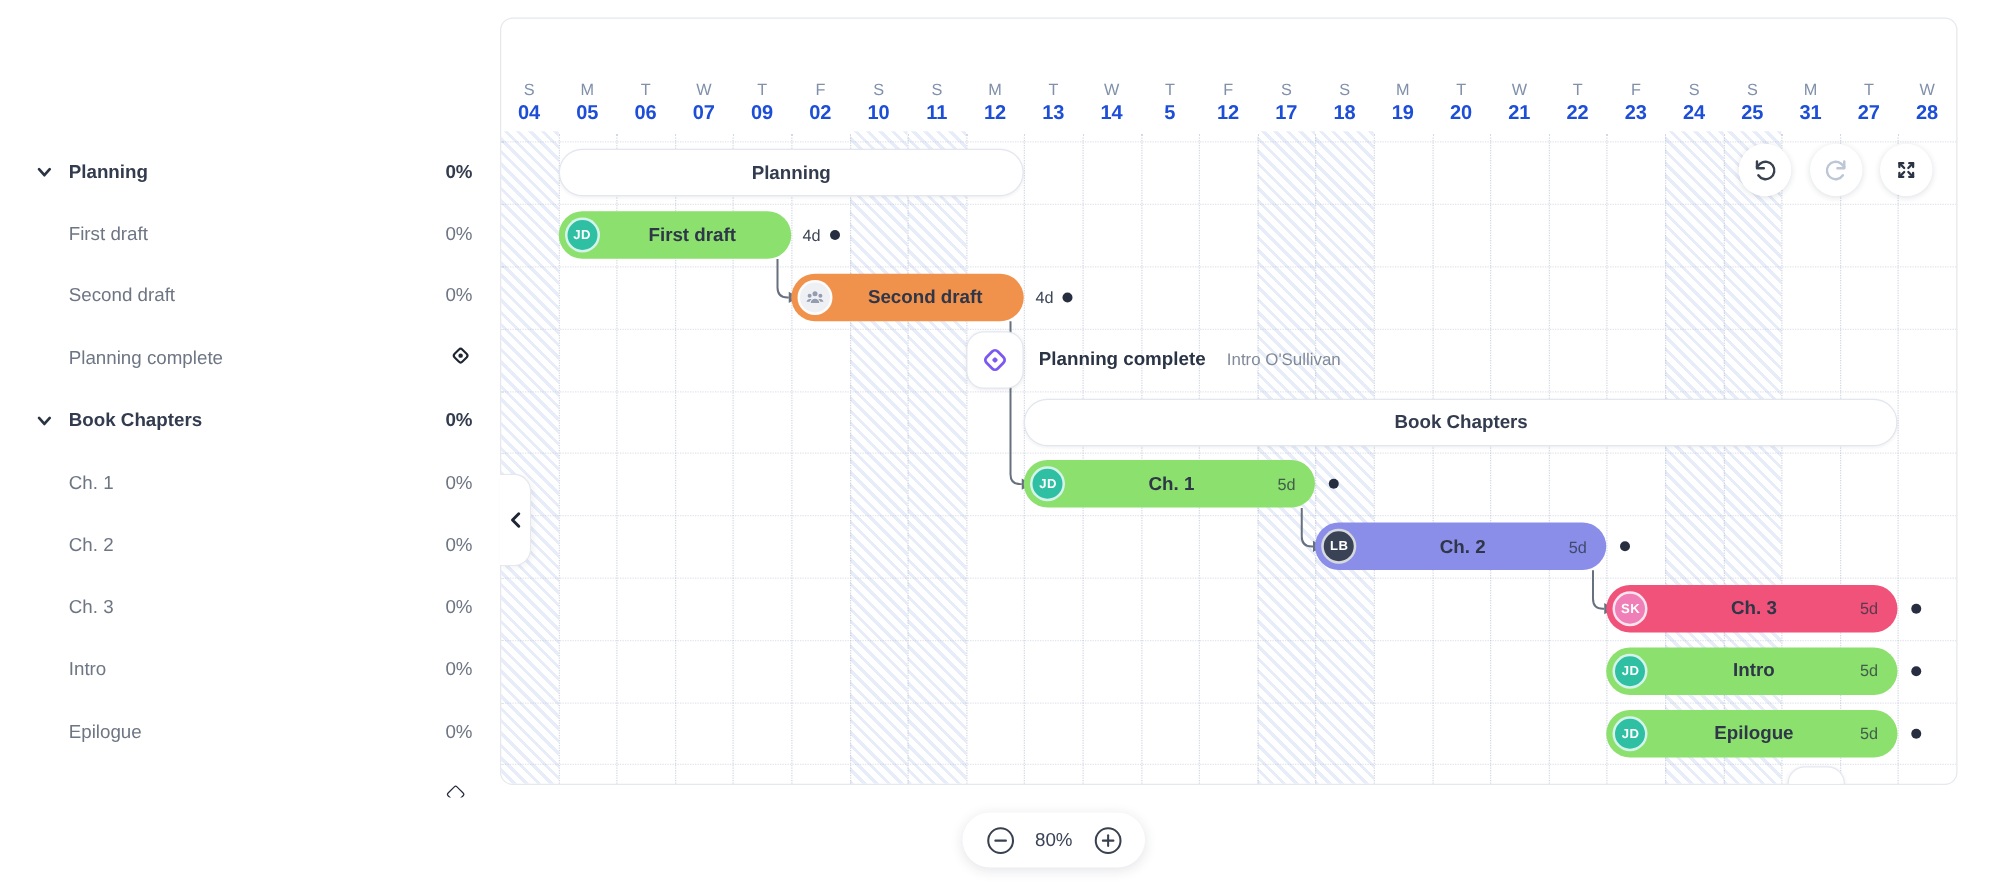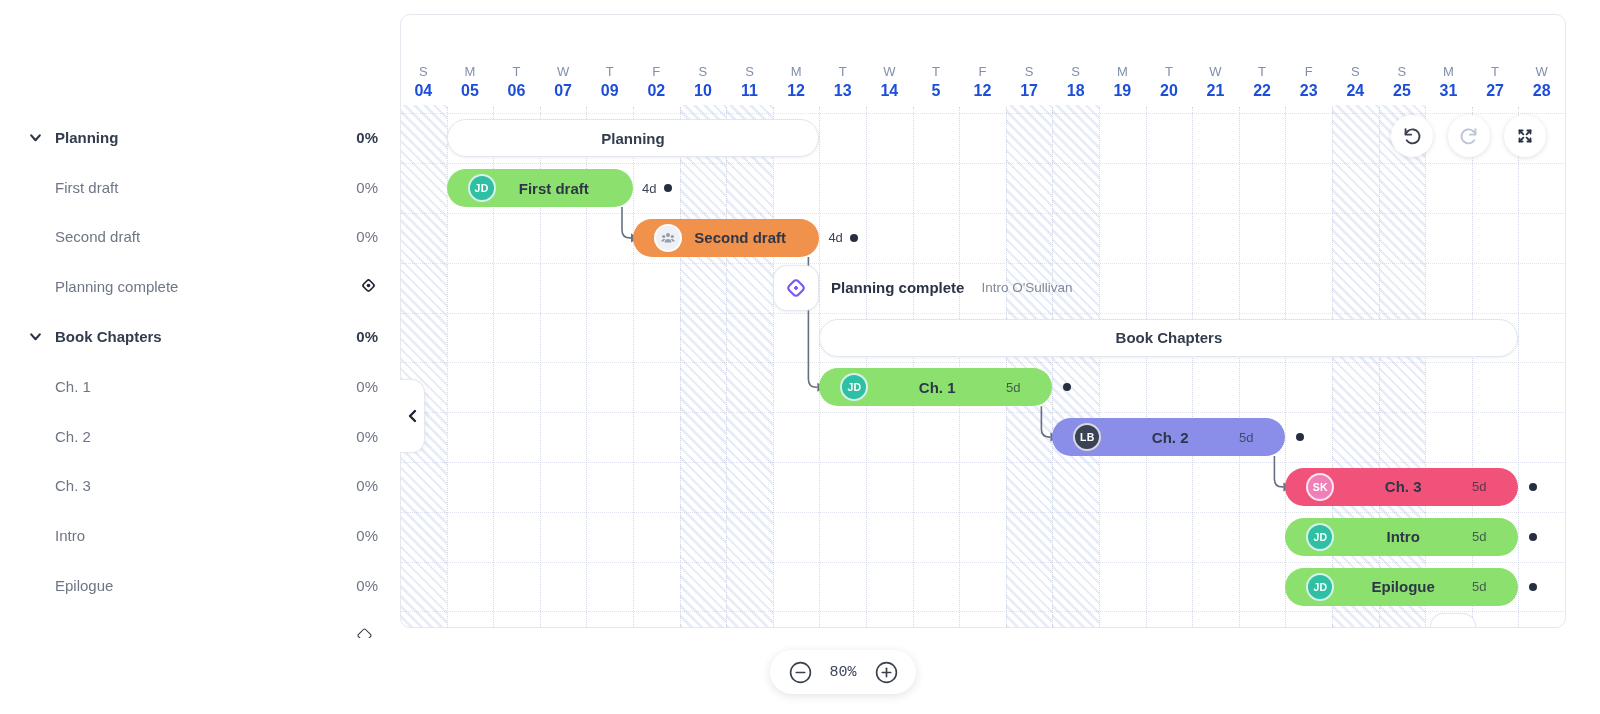--- a/index.html
+++ b/index.html
@@ -22,21 +22,21 @@
   .panel{position:absolute;left:400px;top:14px;width:1166px;height:614px;background:#fff;
          border:1px solid #e5e8ef;border-radius:10px;box-sizing:border-box;overflow:hidden;}
   .day{position:absolute;top:48px;text-align:center;}
   .day .dw{font-size:13px;color:#8090aa;line-height:17px;}
   .day .dn{font-size:16px;font-weight:700;color:#1d4ed8;line-height:21px;}
   .wknd{position:absolute;top:90px;bottom:0;
         background:repeating-linear-gradient(45deg,rgba(211,221,243,.55) 0 2.5px,rgba(255,255,255,0) 2.5px 7px);}
   .vline{position:absolute;top:92px;bottom:0;width:0;border-left:1px dotted rgba(168,178,200,.5);}
   .hline{position:absolute;left:0;right:0;height:0;border-top:1px dotted rgba(168,178,200,.35);}
   .links{position:absolute;left:0;top:0;pointer-events:none;}
-  .bar{position:absolute;height:38px;border-radius:19px;display:flex;align-items:center;padding:0 21px;box-sizing:border-box;cursor:pointer;}
+  .bar{position:absolute;height:38px;border-radius:19px;display:flex;align-items:center;padding:0 5px;box-sizing:border-box;cursor:pointer;}
   .bar .name{flex:1;text-align:center;font-weight:700;font-size:15px;color:#2e3648;white-space:nowrap;overflow:hidden;}
   .bar .dur-in{font-size:13px;color:rgba(40,50,66,.75);margin-right:11px;flex:0 0 auto;}
   .avatar{width:28px;height:28px;border-radius:50%;flex:0 0 auto;display:flex;align-items:center;justify-content:center;
           color:#fff;font-size:10.5px;font-weight:700;letter-spacing:.3px;
           border:2px solid rgba(255,255,255,.8);box-sizing:border-box;}
   .avatar.icon-circle{background:#eef0f4;}
   .bar-summary{position:absolute;height:38px;border-radius:19px;background:#fff;border:1px solid #e2e6ee;
                box-shadow:0 1px 3px rgba(25,35,65,.07);box-sizing:border-box;display:flex;align-items:center;justify-content:center;
                font-weight:700;font-size:15px;color:#333c4e;cursor:pointer;}
   .dur-out{position:absolute;height:38px;display:flex;align-items:center;font-size:13px;color:#3c4557;}
@@ -46,21 +46,21 @@
                  display:flex;align-items:center;justify-content:center;cursor:pointer;}
   .ms-labels{position:absolute;display:flex;align-items:center;gap:17px;height:50px;}
   .ms-name{font-weight:700;font-size:15px;color:#2b3444;white-space:nowrap;}
   .ms-assignee{font-size:13.5px;color:#828a99;white-space:nowrap;}
   .action-btn{position:absolute;width:42px;height:42px;border-radius:50%;background:#fff;
               box-shadow:0 1px 5px rgba(30,40,70,.15);display:flex;align-items:center;justify-content:center;cursor:pointer;border:none;}
   .handle{position:absolute;left:400px;top:379px;width:24px;height:72px;background:#fff;border:1px solid #e5e8ef;border-left:none;
           border-radius:0 14px 14px 0;display:flex;align-items:center;justify-content:center;cursor:pointer;
           box-shadow:2px 1px 4px rgba(30,40,70,.05);z-index:5;}
   .zoombar{position:absolute;left:770px;top:650px;width:146px;height:44px;background:#fff;border-radius:22px;
-           box-shadow:0 2px 10px rgba(30,40,70,.13);display:flex;align-items:center;justify-content:center;gap:12px;z-index:5;font-family:Liberation Mono, monospace;}
+           box-shadow:0 2px 10px rgba(30,40,70,.13);display:flex;align-items:center;justify-content:center;gap:12px;z-index:5;}
   .zoom-val{font-size:15px;color:#3c4557;min-width:36px;text-align:center;}
   .zoom-btn{background:none;border:none;padding:0;width:26px;height:26px;display:flex;align-items:center;justify-content:center;cursor:pointer;}
 </style>
 </head>
 <body>
 
 <div class="sidebar" id="sidebar">
     <div class="side-row parent" style="top: 0.3px;">
       <span class="chev">
         <svg width="15" height="15" viewBox="0 0 14 14" fill="none" stroke="#2b3444" stroke-width="2" stroke-linecap="round" stroke-linejoin="round">

